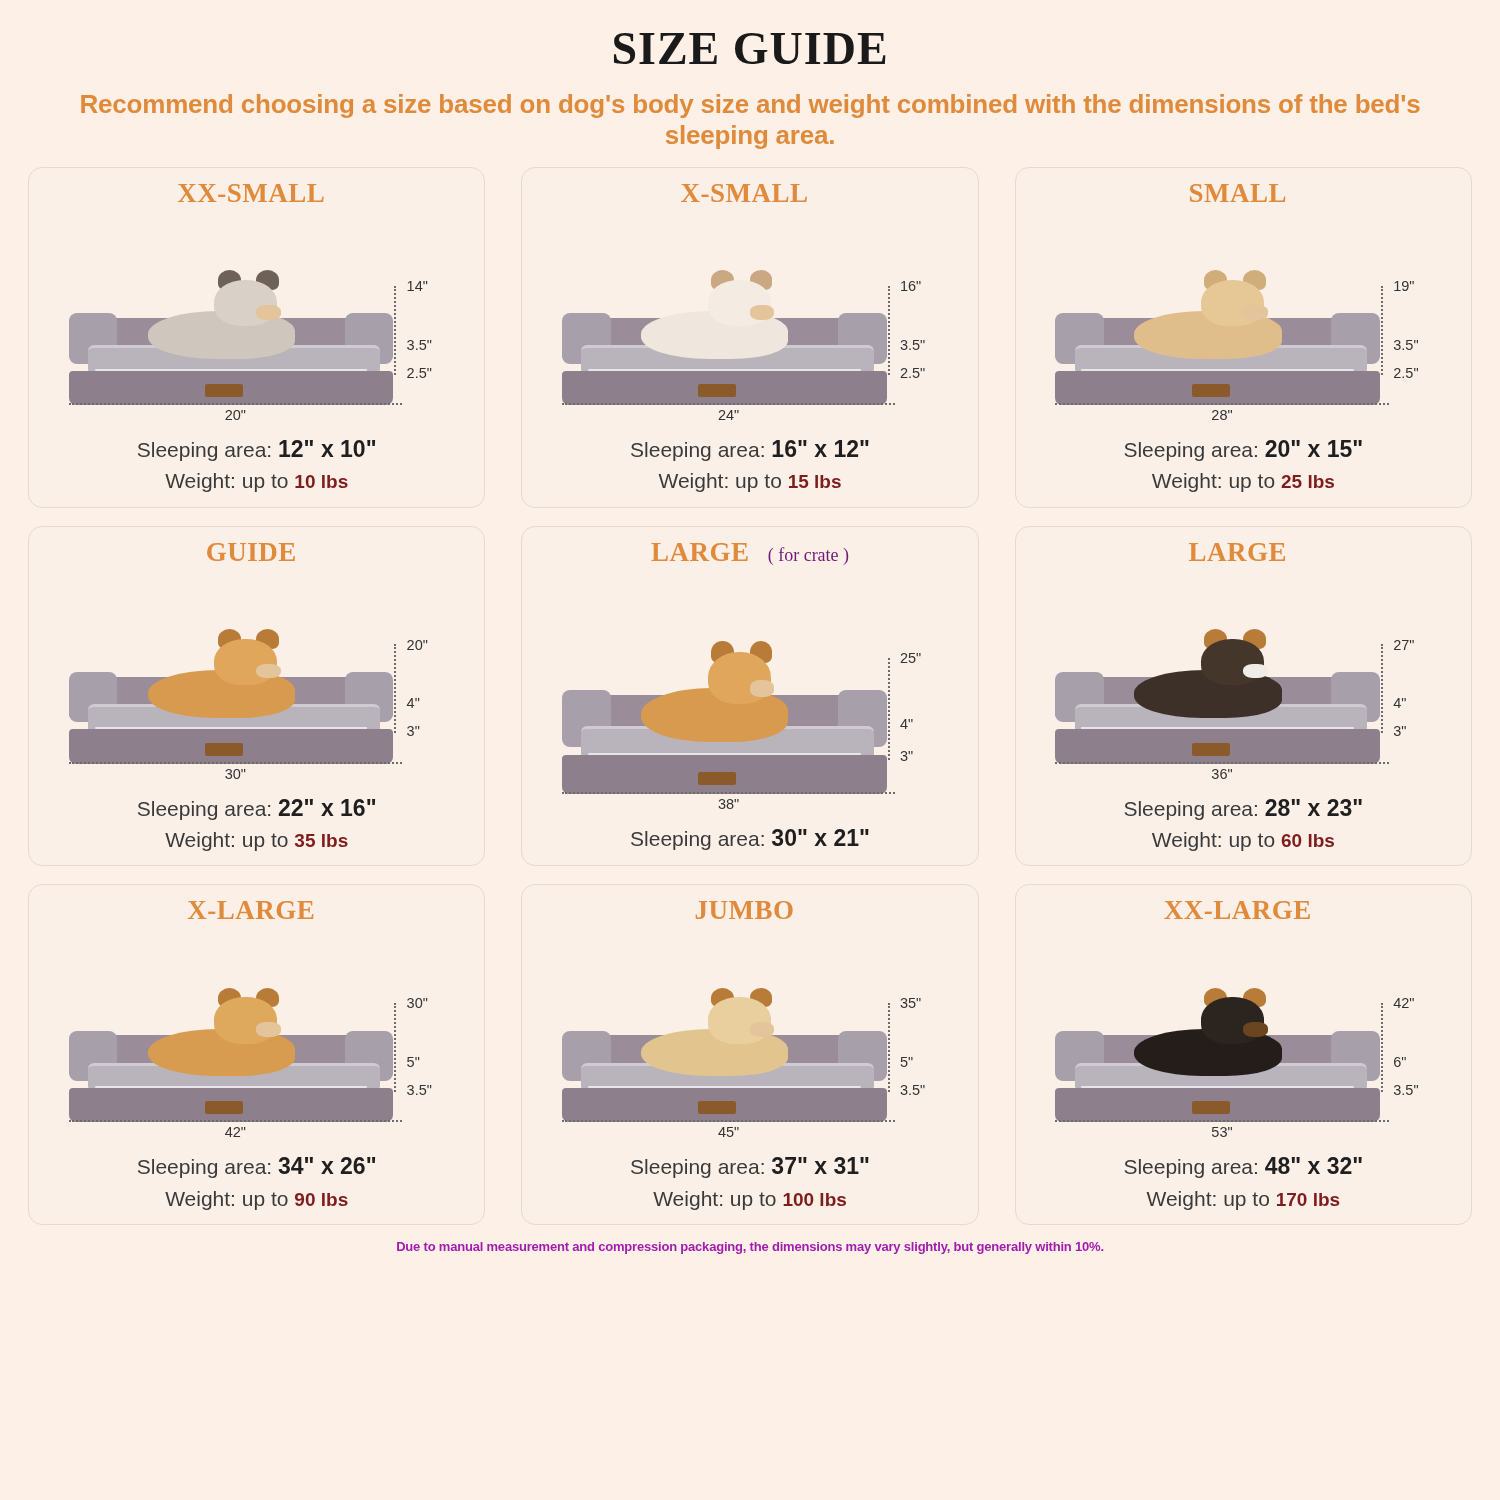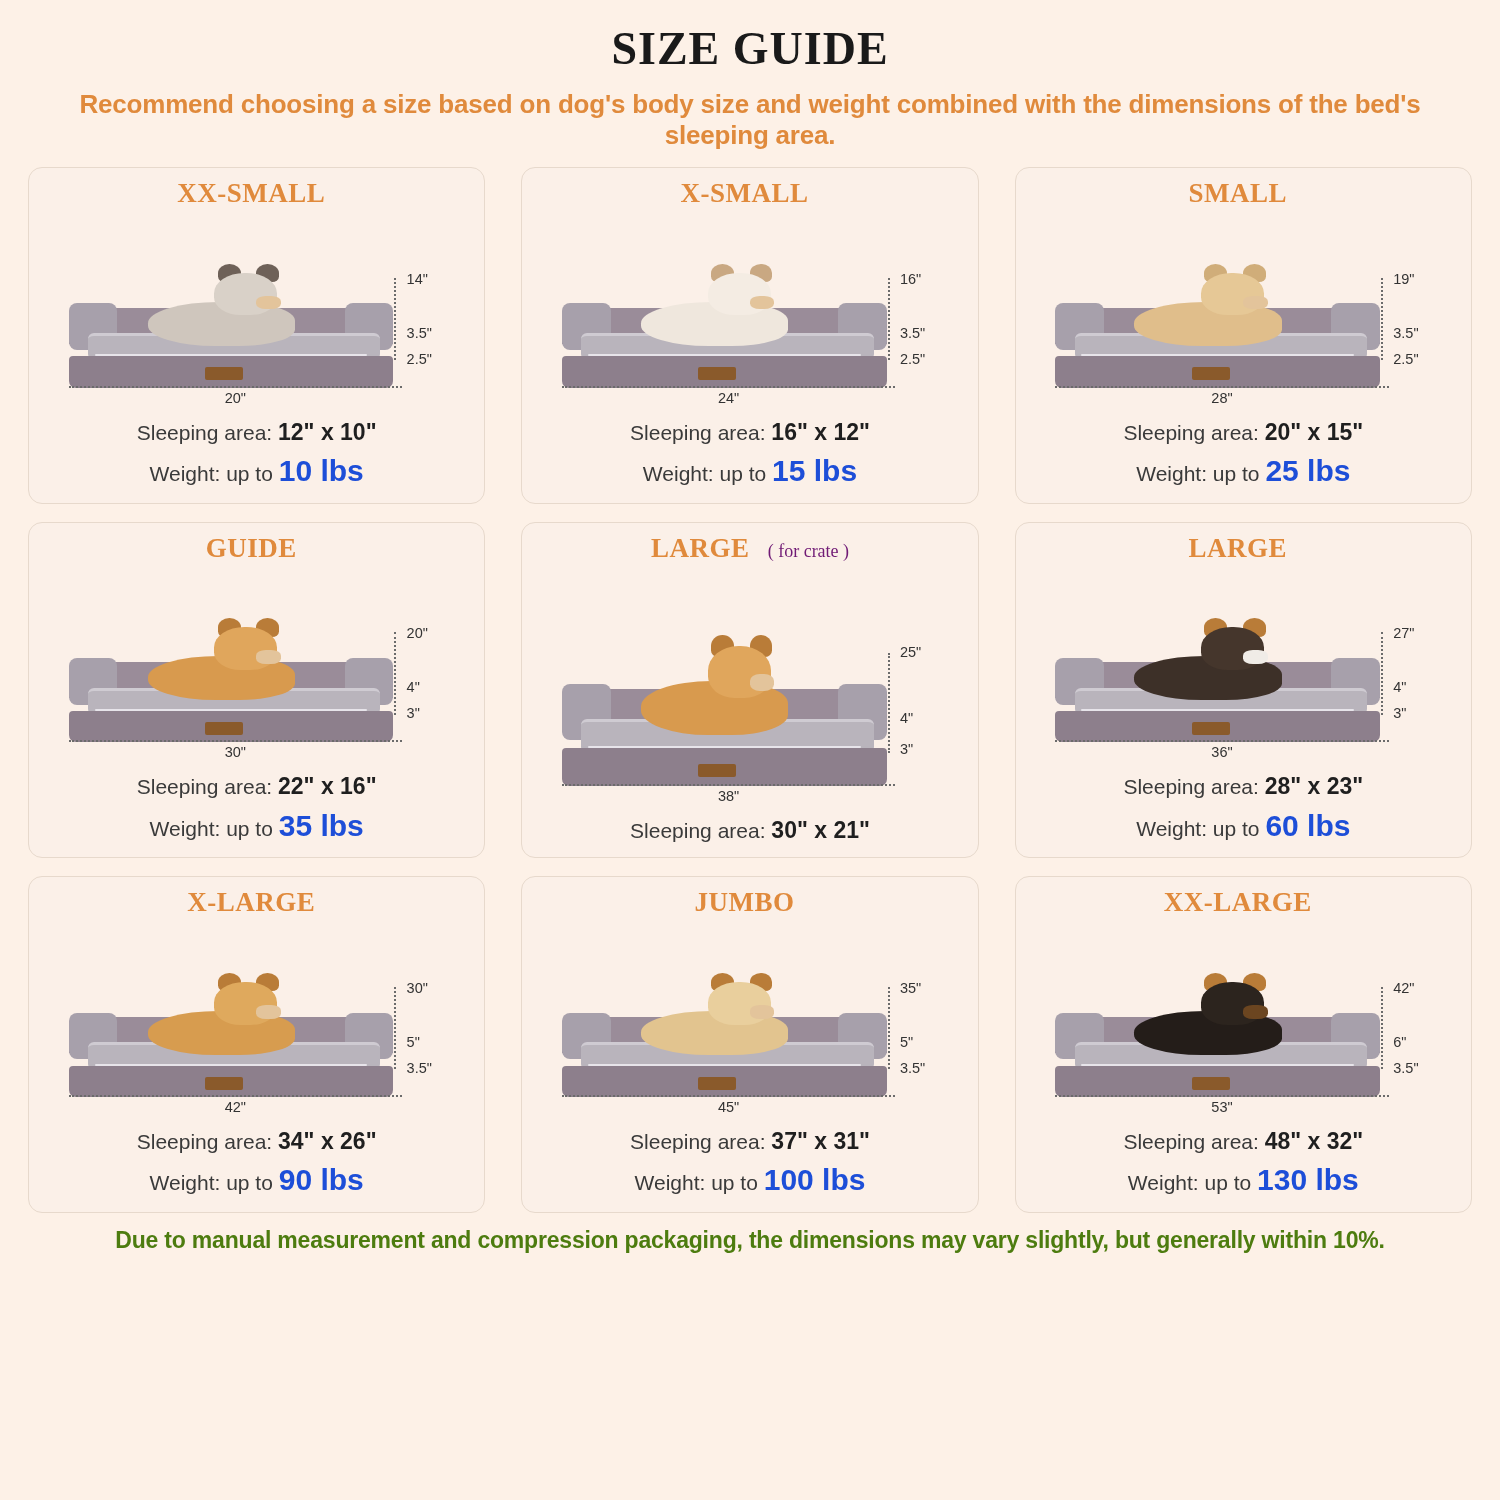--- a/index.html
+++ b/index.html
@@ -244,26 +244,26 @@
     text-align: center;
     margin-top: 2px;
   }
   .spec-line {
     font-size: 21px;
     color: #3a3a3a;
     line-height: 1.45;
     white-space: nowrap;
   }
   .spec-line .val { font-weight: bold; color: #1f1f1f; font-size: 23px; }
-  .spec-line .weight { font-weight: bold; color: #1d4ed8; font-size: 30px; }
+  .spec-line .weight { font-weight: bold; color: #7f1d1d; font-size: 19px; }
   .footer {
     text-align: center;
-    font-size: 23px;
+    font-size: 13px;
     font-weight: bold;
-    color: #4d7c0f;
+    color: #a21caf;
     padding: 14px 0 4px 0;
     letter-spacing: -0.2px;
   }
 </style>
 </head>
 <body>
 
 <div class="page">
 
   <div class="title">SIZE GUIDE</div>
@@ -632,20 +632,20 @@
       </div>
       <div class="width-dim">53"</div>
     </div>
     <div class="specs">
       <div class="spec-line">
         <span class="lbl-sleep">Sleeping area: </span>
         <span class="val sleep-val">48" x 32"</span>
       </div>
       <div class="spec-line">
         <span class="lbl-weight">Weight:  up to </span>
-        <span class="weight weight-val">130 lbs</span>
+        <span class="weight weight-val">170 lbs</span>
       </div>
     </div>
   </div>
 </div>
 
   <div class="footer">Due to manual measurement and compression packaging, the dimensions may vary slightly, but generally within 10%.</div>
 </div>
 
 </body></html>

